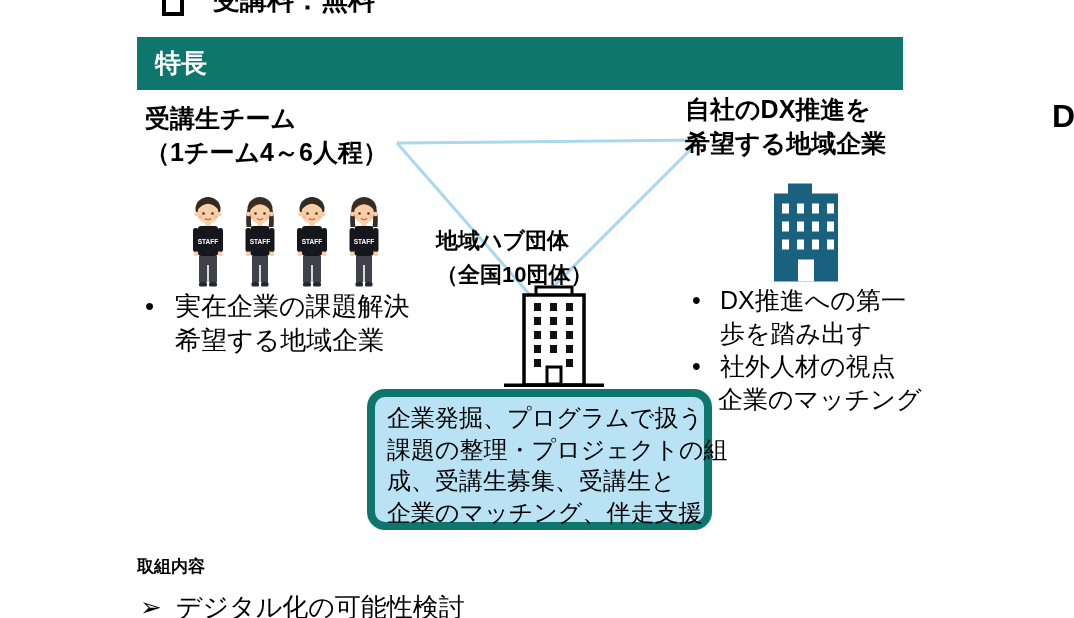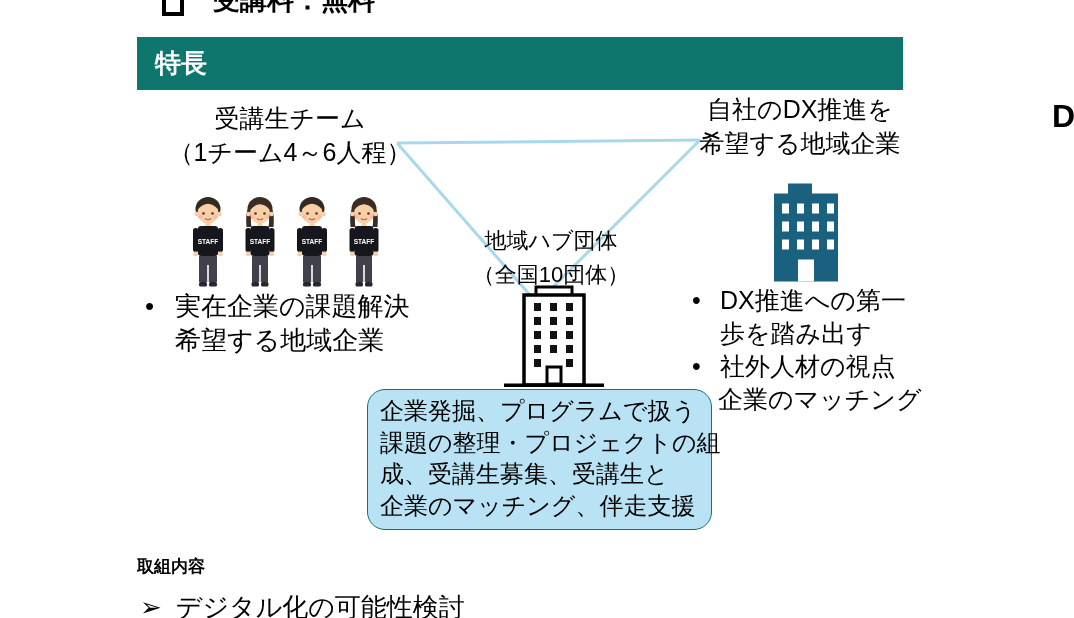--- a/index.html
+++ b/index.html
@@ -15,36 +15,36 @@
 
   
   .header-band{left:137px;top:37px;width:766px;height:53px;background:#0f766e;}
   .header-title{margin-left:18px;line-height:53px;font-size:26px;font-weight:bold;color:#fff;}
 
   
   .triangle-svg{left:0;top:0;z-index:1;}
   .layer{z-index:2;}
 
   
-  .group-title{text-align:center;font-weight:normal;font-size:25px;line-height:34px;white-space:nowrap;}
+  .group-title{font-weight:bold;font-size:25px;line-height:34px;white-space:nowrap;}
   .students-title{left:145px;top:101px;width:290px;}
   .hub-title{left:436px;top:224px;width:230px;font-size:22px;}
   .companies-title{left:685px;top:92px;width:230px;}
 
   
   .bullet-list{font-size:26px;line-height:34px;}
   .students-bullets{left:143px;top:289px;width:290px;}
   .companies-bullets{left:690px;top:284px;width:290px;font-size:25px;line-height:33px;}
   .bullet-item{position:relative;padding-left:32px;}
   .companies-bullets .bullet-item{padding-left:30px;}
   .bullet-marker{position:absolute;left:2px;top:0;}
 
   
   .hub-box{left:367px;top:389px;width:345px;height:141px;box-sizing:border-box;
-    background:#b9e3f5;border:1px solid #0f766e;border-radius:18px;padding:5px 12px;}
+    background:#b9e3f5;border:8px solid #0f766e;border-radius:18px;padding:5px 12px;}
   .hub-box-line{font-size:24px;line-height:31.5px;white-space:nowrap;}
 
   
   .footer-title{left:137px;top:555px;font-size:17px;font-weight:bold;}
   .arrow-line{left:140px;top:592px;font-size:26px;line-height:30px;white-space:nowrap;}
   .arrow-glyph{margin-right:14px;}
 
   
   .edge-partial{left:1052px;top:98px;font-size:32px;font-weight:bold;}
 

